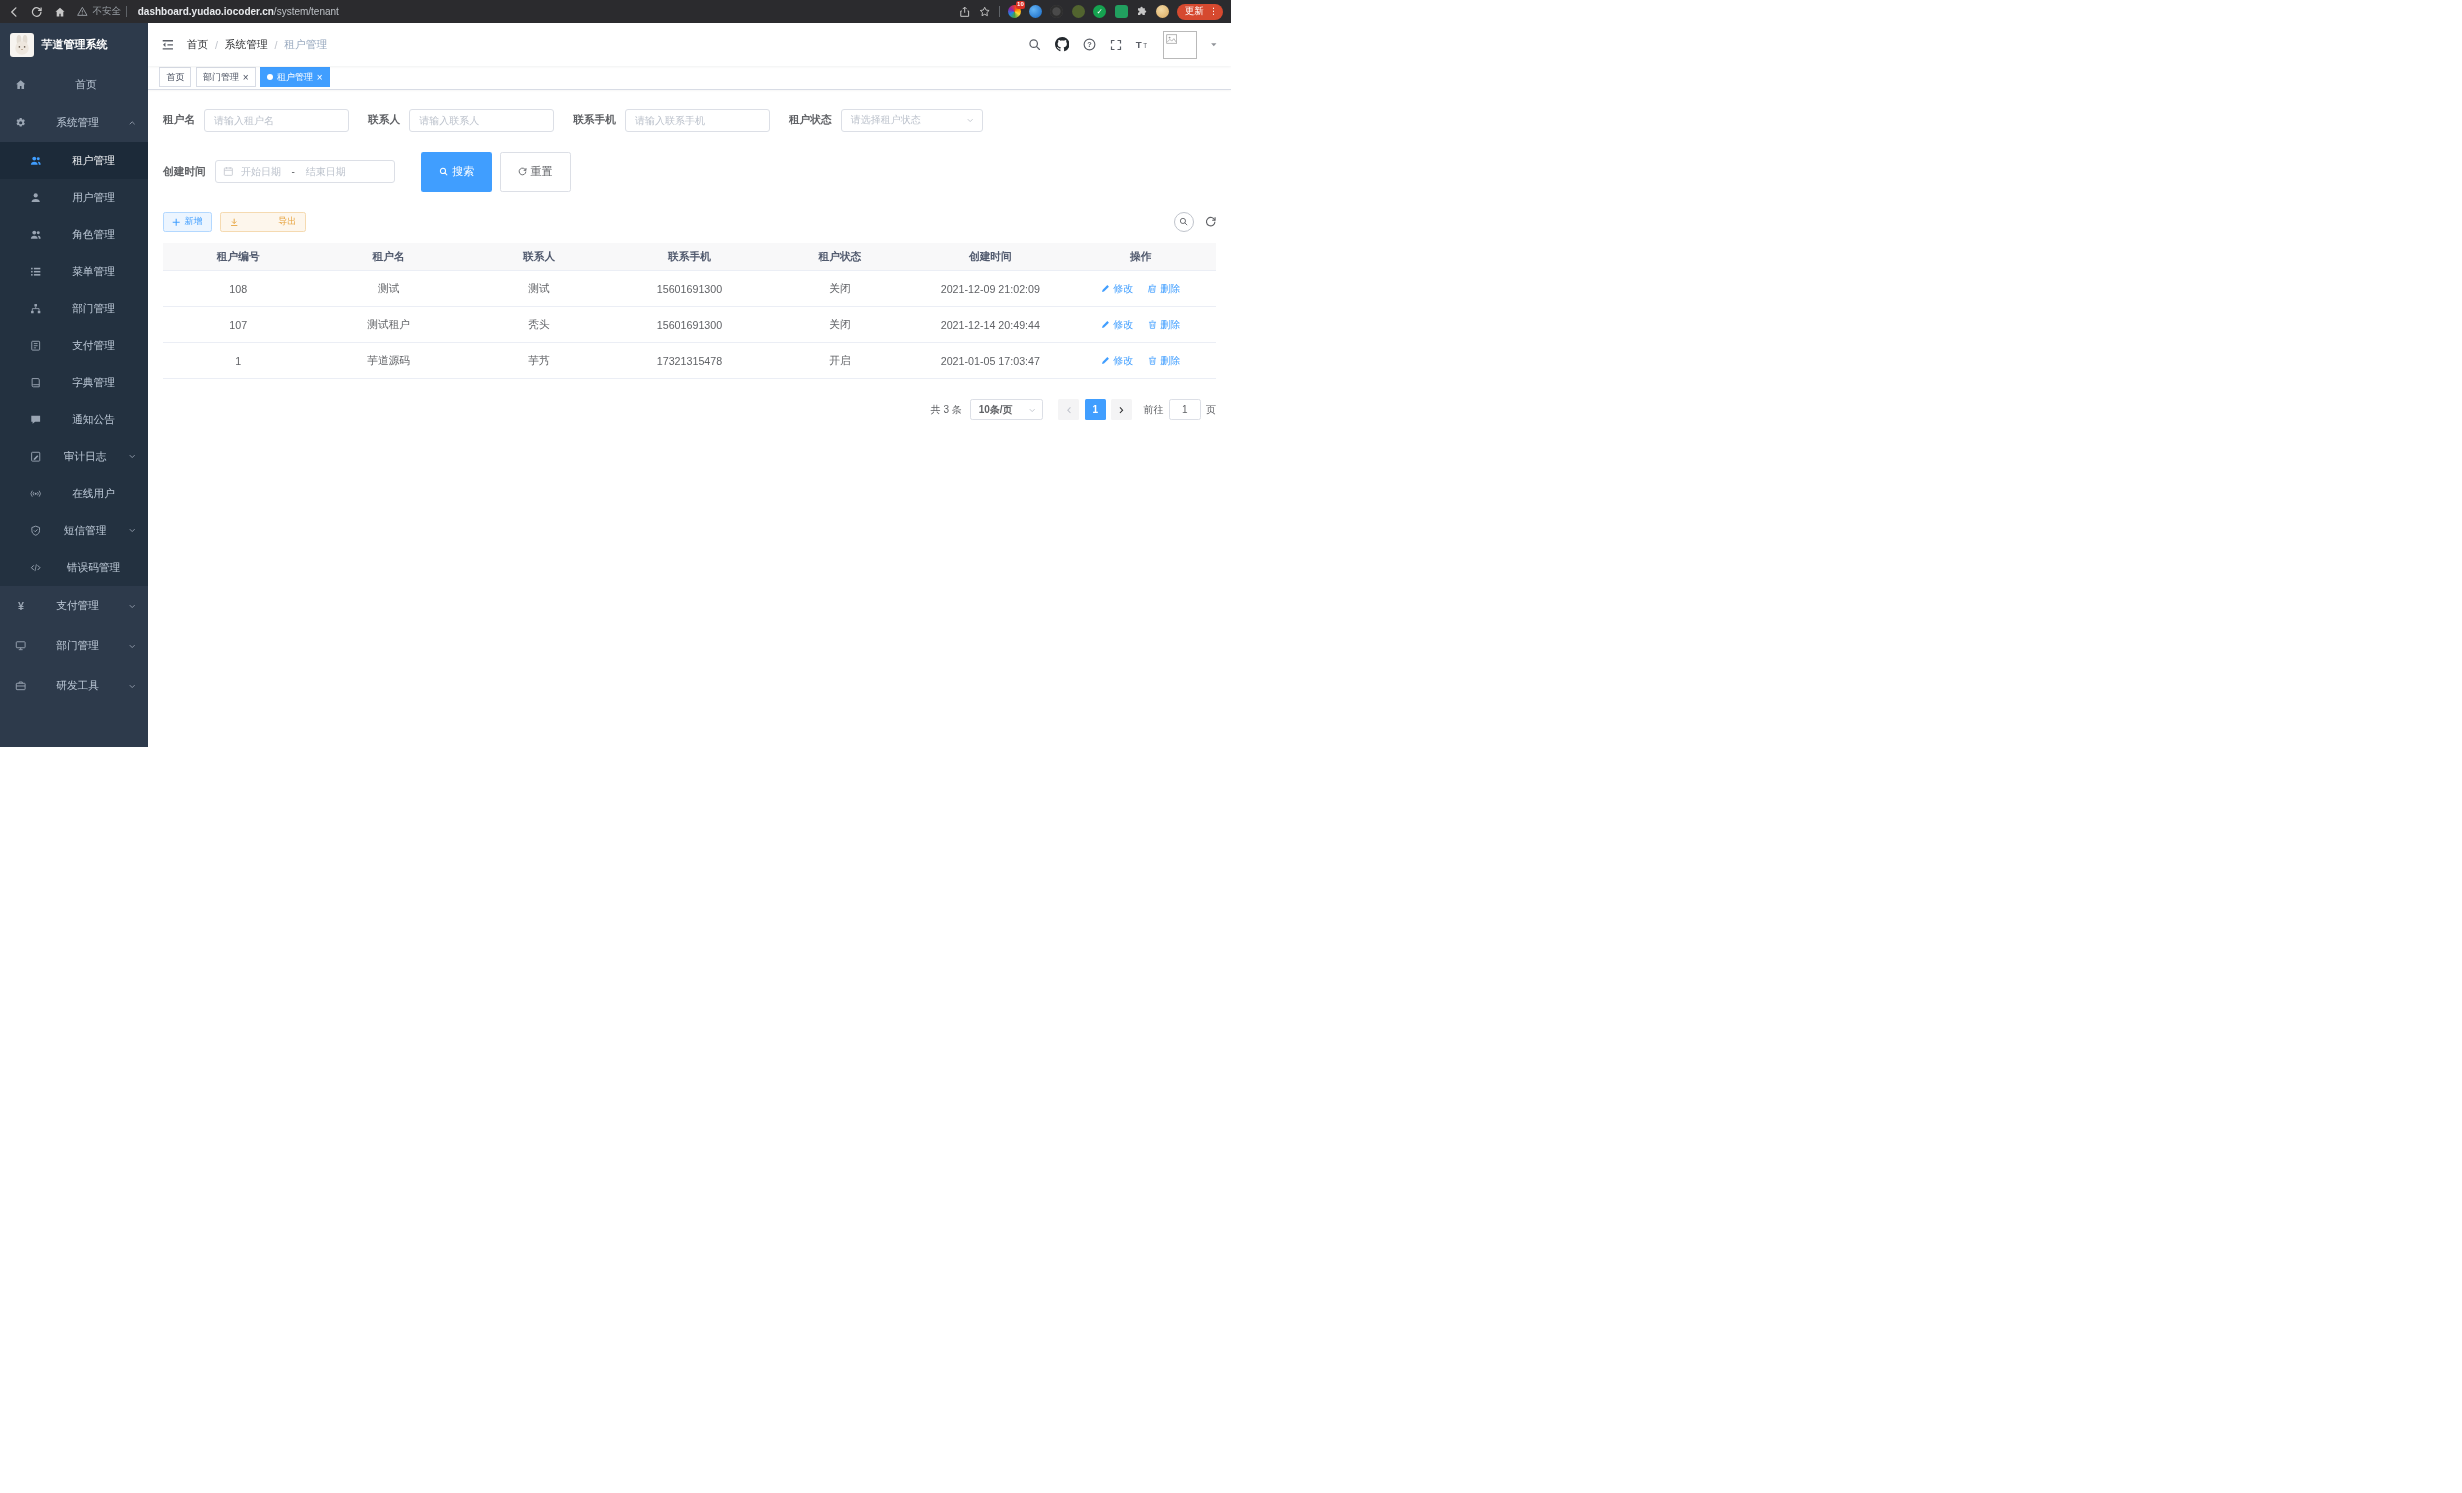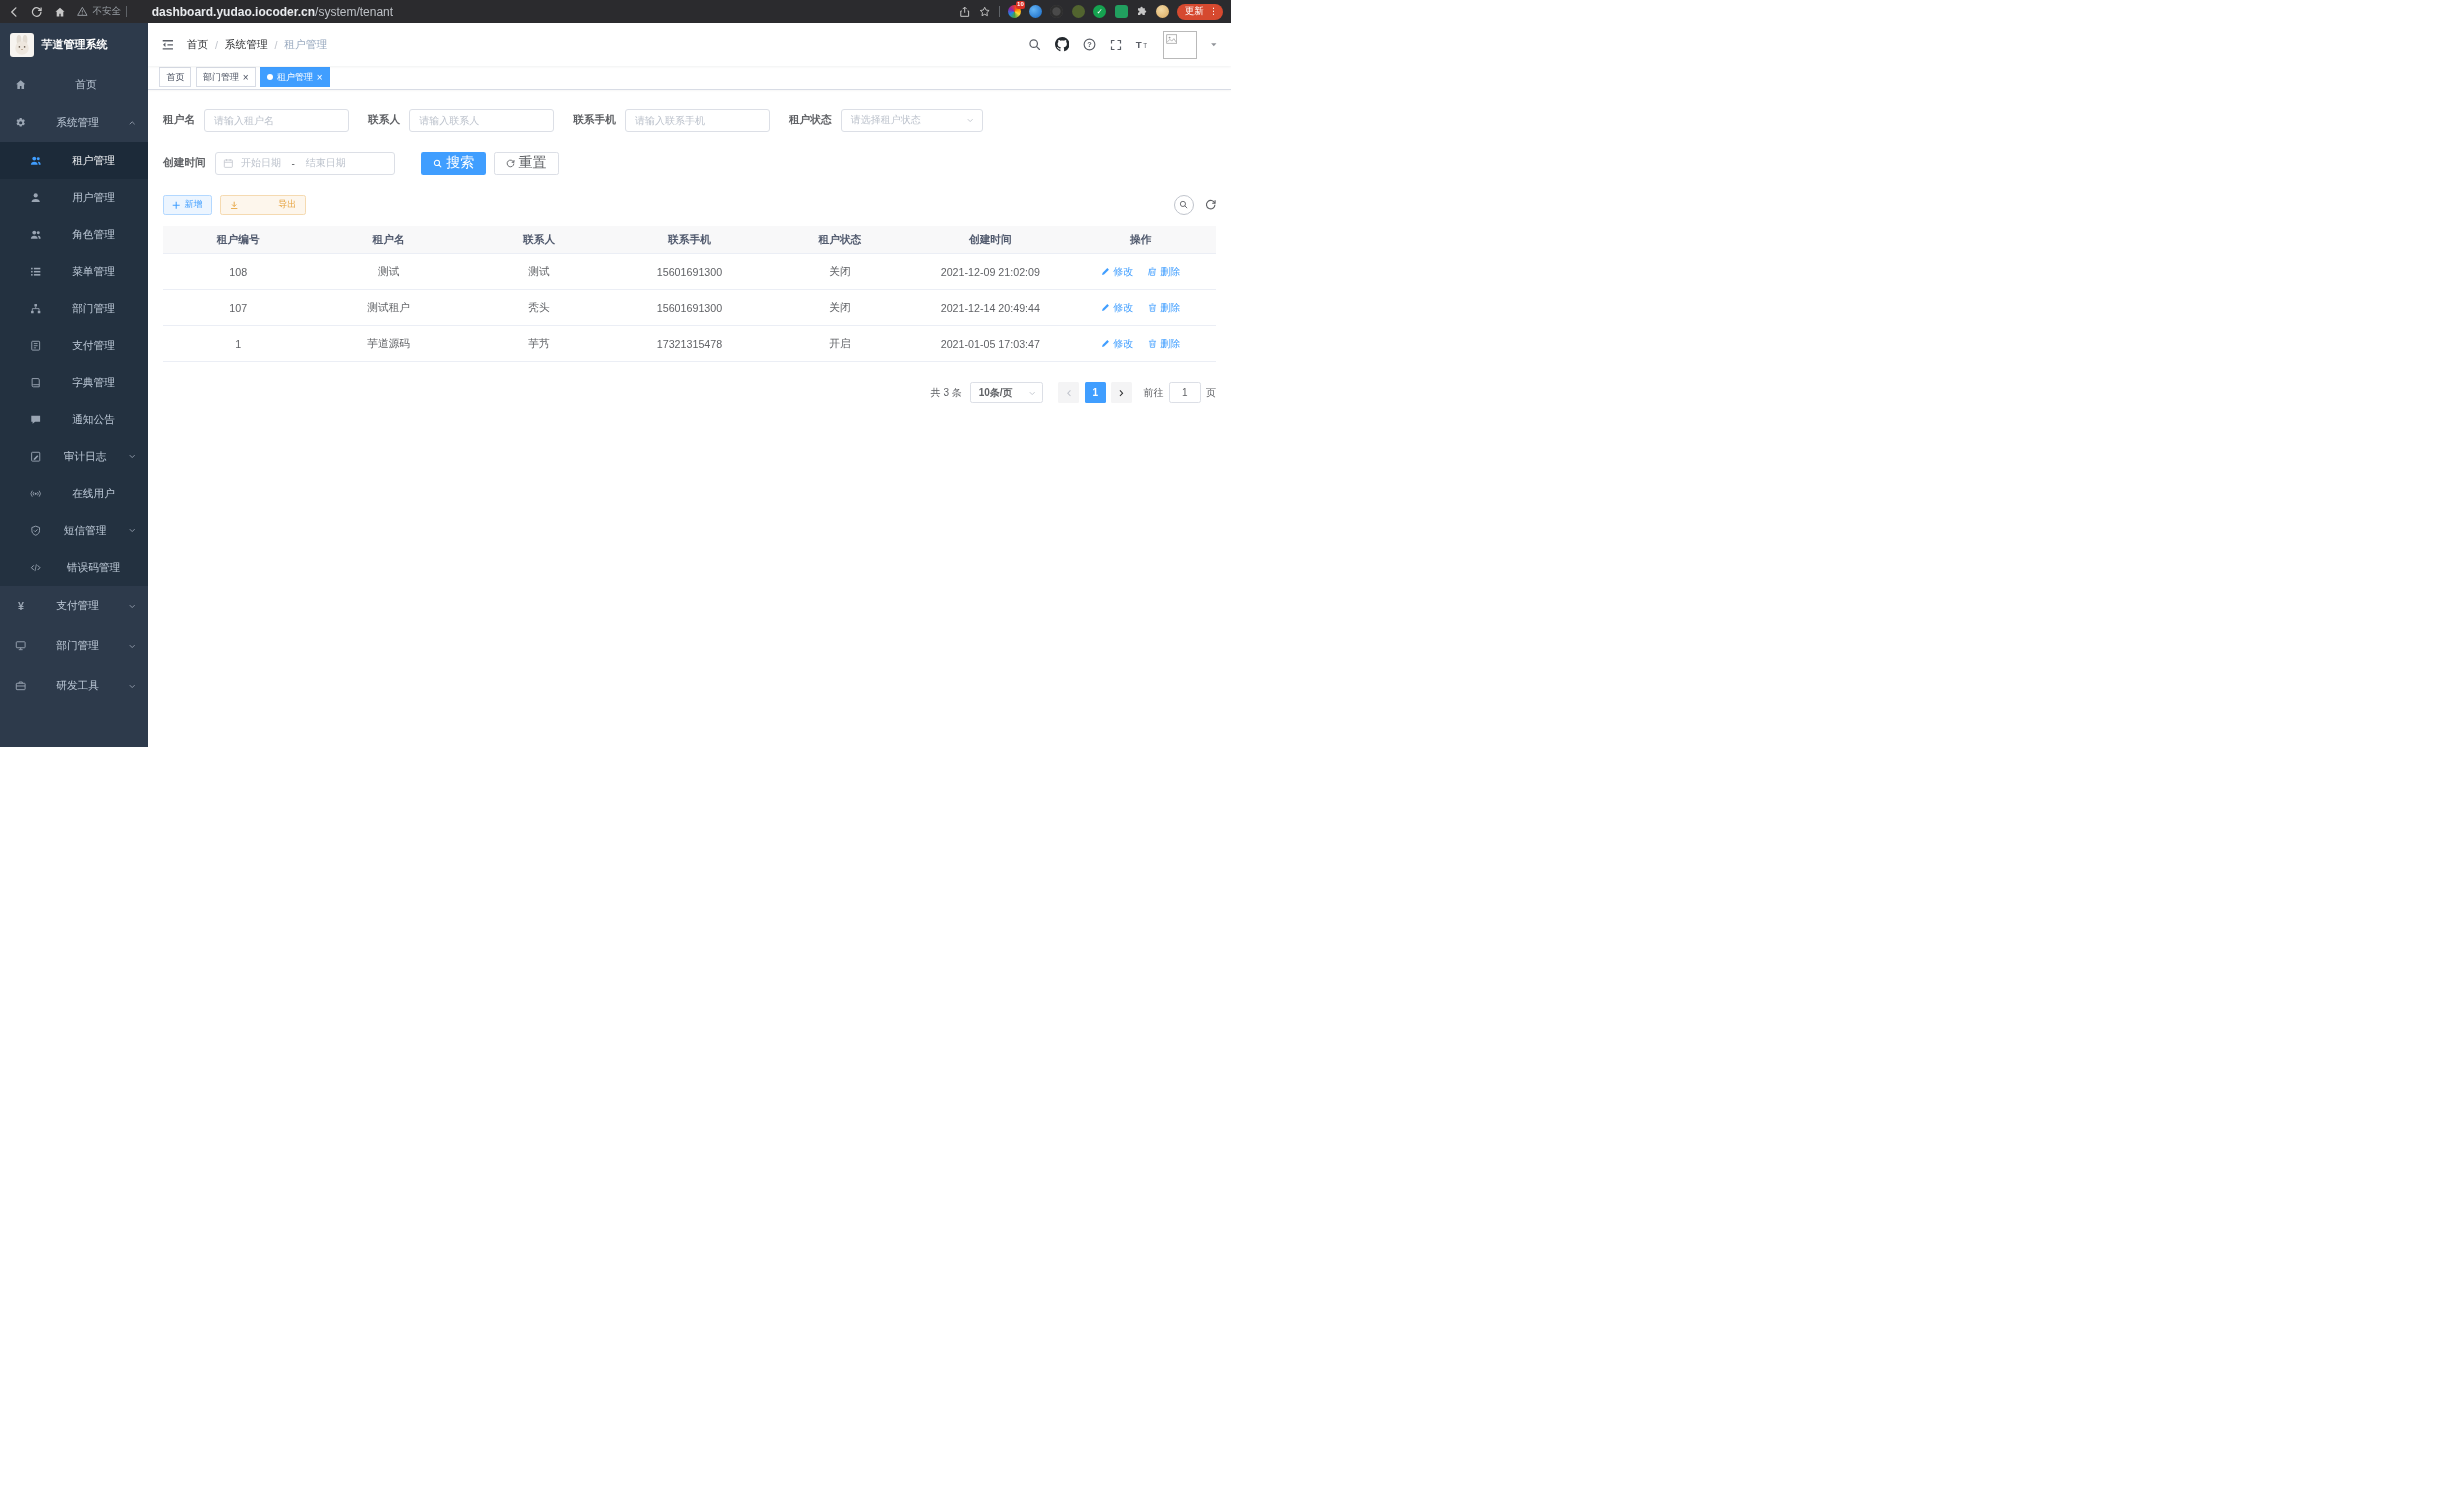--- a/index.html
+++ b/index.html
@@ -5,21 +5,21 @@
   * { box-sizing: border-box; margin: 0; padding: 0; }
   html,body { width:1231px; height:747px; overflow:hidden; }
   body { font-family:"Liberation Sans","DejaVu Sans",sans-serif; background:#fff; color:#303133; }
   svg { display:block; }
 
   
   .browser { height:23px; background:#2b2b2e; display:flex; align-items:center; padding:0 7.6px; gap:11.4px; color:#c7c7c7; }
   .b-ic { display:flex; align-items:center; justify-content:center; color:#c7c7c7; cursor:pointer; }
   .sec { display:flex; align-items:center; gap:4.6px; color:#9aa0a6; font-size:9.5px; }
   .sec-div { width:0.8px; height:11.4px; background:#5f6368; }
-  .url { font-size:12px; color:#e8eaed; white-space:nowrap;margin-left:14px; }
+  .url { font-size:10px; color:#e8eaed; white-space:nowrap; }
   .url .path { color:#bdc1c6; }
   .b-spacer { flex:1; }
   .b-right { display:flex; align-items:center; gap:8.4px; }
   .ext { width:13px; height:13px; border-radius:50%; position:relative; flex-shrink:0; cursor:pointer; }
   .ext.sq { border-radius:3px; }
   .ext-badge { position:absolute; top:-3.8px; right:-4.6px; background:#d93025; color:#fff; font-size:6px; line-height:7.6px; padding:0 1.5px; border-radius:2.3px; font-weight:bold; }
   .update-pill { background:#d6492f; color:#fff; border-radius:8.4px; height:16px; display:flex; align-items:center; gap:5.3px; padding:0 5.3px 0 7.6px; font-size:9.5px; cursor:pointer; }
   .kebab { font-size:9px; line-height:1; }
 
   
@@ -64,21 +64,21 @@
   
   .content { flex:1; background:#fff; padding:19px 15px 0; overflow:hidden; }
   .filter-row { display:flex; align-items:center; margin-bottom:20px; }
   .f-item { display:flex; align-items:center; margin-right:19px; }
   .f-label { font-size:10.7px; font-weight:bold; color:#606266; margin-right:9px; white-space:nowrap; }
   .inp { height:23px; width:145px; border:0.8px solid #dcdfe6; border-radius:3px; padding:0 9px; font-size:10px; color:#606266; outline:none; font-family:inherit; background:#fff; }
   .inp::placeholder { color:#bcc2cc; }
   .sel { width:142px; height:23px; border:0.8px solid #dcdfe6; border-radius:3px; display:flex; align-items:center; justify-content:space-between; padding:0 6.9px 0 9px; font-size:10px; color:#bcc2cc; cursor:pointer; background:#fff; }
   .date-range { width:180px; height:23px; border:0.8px solid #dcdfe6; border-radius:3px; display:flex; align-items:center; padding:0 7.6px; gap:6.9px; font-size:10px; color:#bcc2cc; background:#fff; cursor:pointer; }
   .date-range .sep { color:#606266; margin:0 3.8px; }
-  .btn { height:23px; border-radius:2.3px; border:0.8px solid transparent; display:inline-flex; align-items:center; gap:3.8px; padding:0 11px; font-size:14px; cursor:pointer; font-family:inherit; }
+  .btn { height:40px; border-radius:2.3px; border:0.8px solid transparent; display:inline-flex; align-items:center; gap:3.8px; padding:0 17px; font-size:11px; cursor:pointer; font-family:inherit; }
   .btn-primary { background:#409EFF; color:#fff; }
   .btn-plain { background:#fff; border-color:#dcdfe6; color:#606266; }
   .btn-mini { height:20.6px; padding:0 8.4px; font-size:9px; border-radius:2.3px; }
   .btn-lblue { background:#ecf5ff; border-color:#b3d8ff; color:#409EFF; }
   .btn-lyellow { background:#fdf6ec; border-color:#f5dab1; color:#E6A23C;gap:40px; }
   .ml10 { margin-left:7.6px; }
 
   .toolbar { display:flex; align-items:center; margin-bottom:10.7px; }
   .toolbar .btn { margin-right:8.4px; }
   .toolbar-right { margin-left:auto; display:flex; align-items:center; gap:10.7px; color:#606266; }

